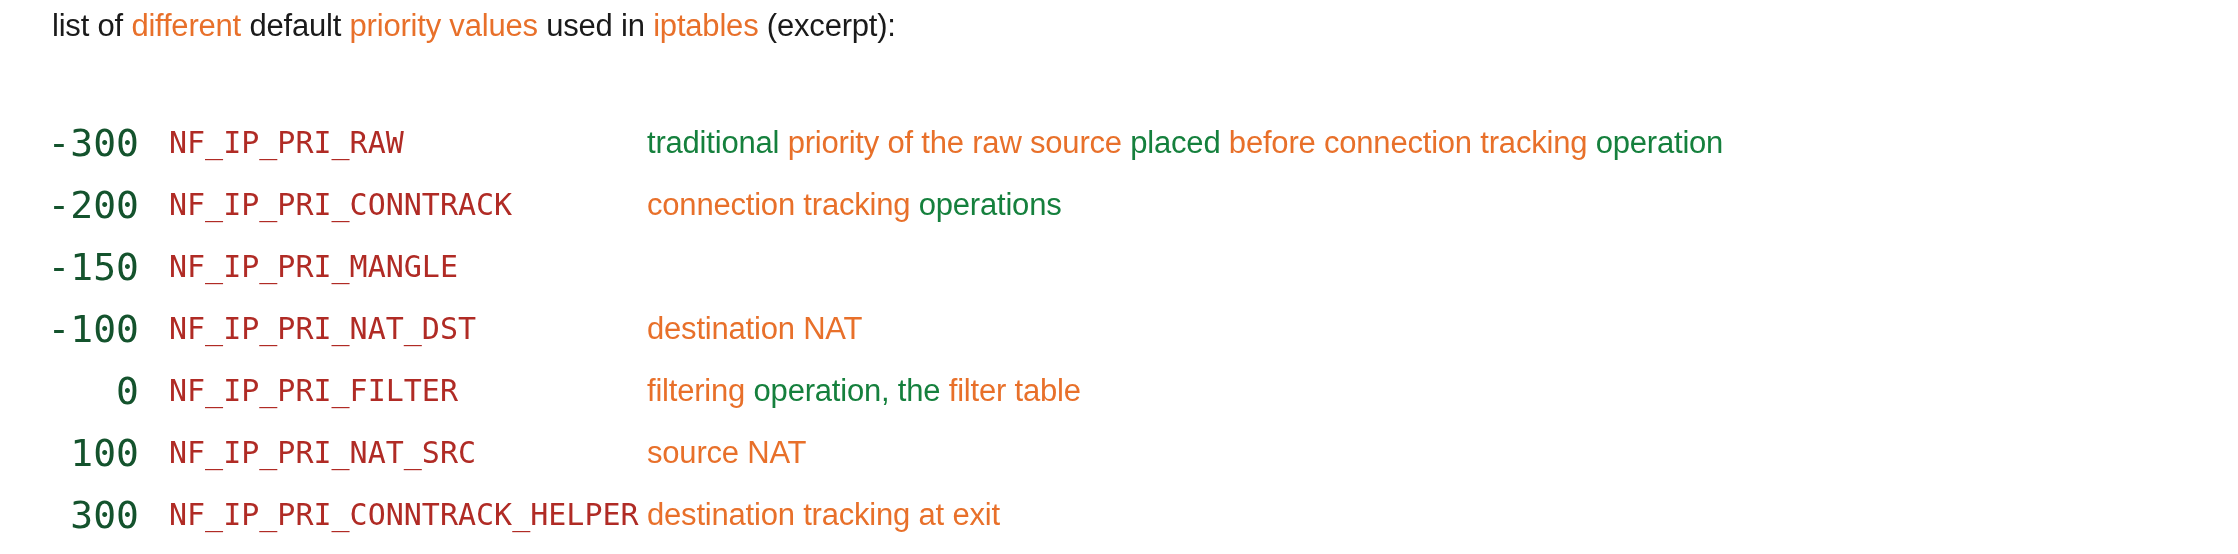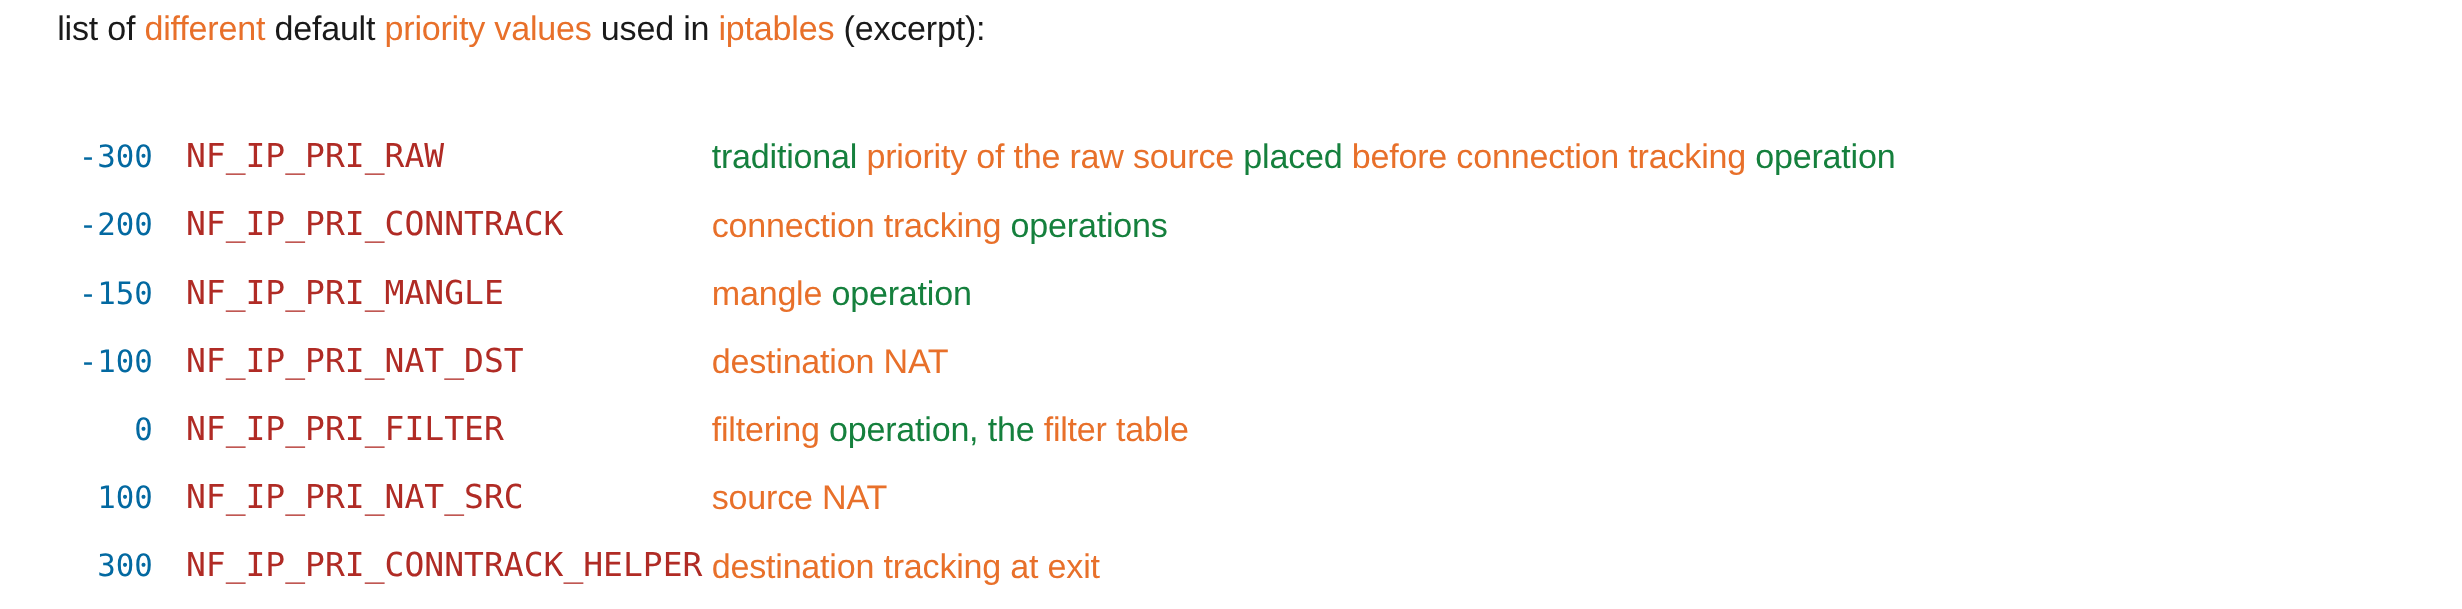--- a/index.html
+++ b/index.html
@@ -49,23 +49,23 @@
     white-space: nowrap;
   }
 
   .col-value {
     position: absolute;
     left: 0px;
     top: 0px;
     width: 95px;
     text-align: right;
     font-family: "DejaVu Sans Mono", monospace;
-    font-size: 28px;
+    font-size: 38px;
     line-height: 42px;
-    color: #0369a1;
+    color: #14532d;
     letter-spacing: 0px;
   }
 
   .col-const {
     position: absolute;
     left: 125px;
     top: 0px;
     font-family: "DejaVu Sans Mono", monospace;
     font-size: 30px;
     line-height: 42px;
@@ -101,21 +101,20 @@
         <div class="col-desc"><span class="pl">traditional </span><span class="hl">priority of the raw source</span><span class="pl"> placed </span><span class="hl">before connection tracking</span><span class="pl"> operation</span></div>
       </div>
       <div class="row">
         <div class="col-value">-200</div>
         <div class="col-const">NF_IP_PRI_CONNTRACK</div>
         <div class="col-desc"><span class="hl">connection tracking</span><span class="pl"> operations</span></div>
       </div>
       <div class="row">
         <div class="col-value">-150</div>
         <div class="col-const">NF_IP_PRI_MANGLE</div>
-        <div class="col-desc"><span class="hl">mangle</span><span class="pl"> operation</span></div>
       </div>
       <div class="row">
         <div class="col-value">-100</div>
         <div class="col-const">NF_IP_PRI_NAT_DST</div>
         <div class="col-desc"><span class="hl">destination NAT</span></div>
       </div>
       <div class="row">
         <div class="col-value">0</div>
         <div class="col-const">NF_IP_PRI_FILTER</div>
         <div class="col-desc"><span class="hl">filtering</span><span class="pl"> operation, the </span><span class="hl">filter table</span></div>

